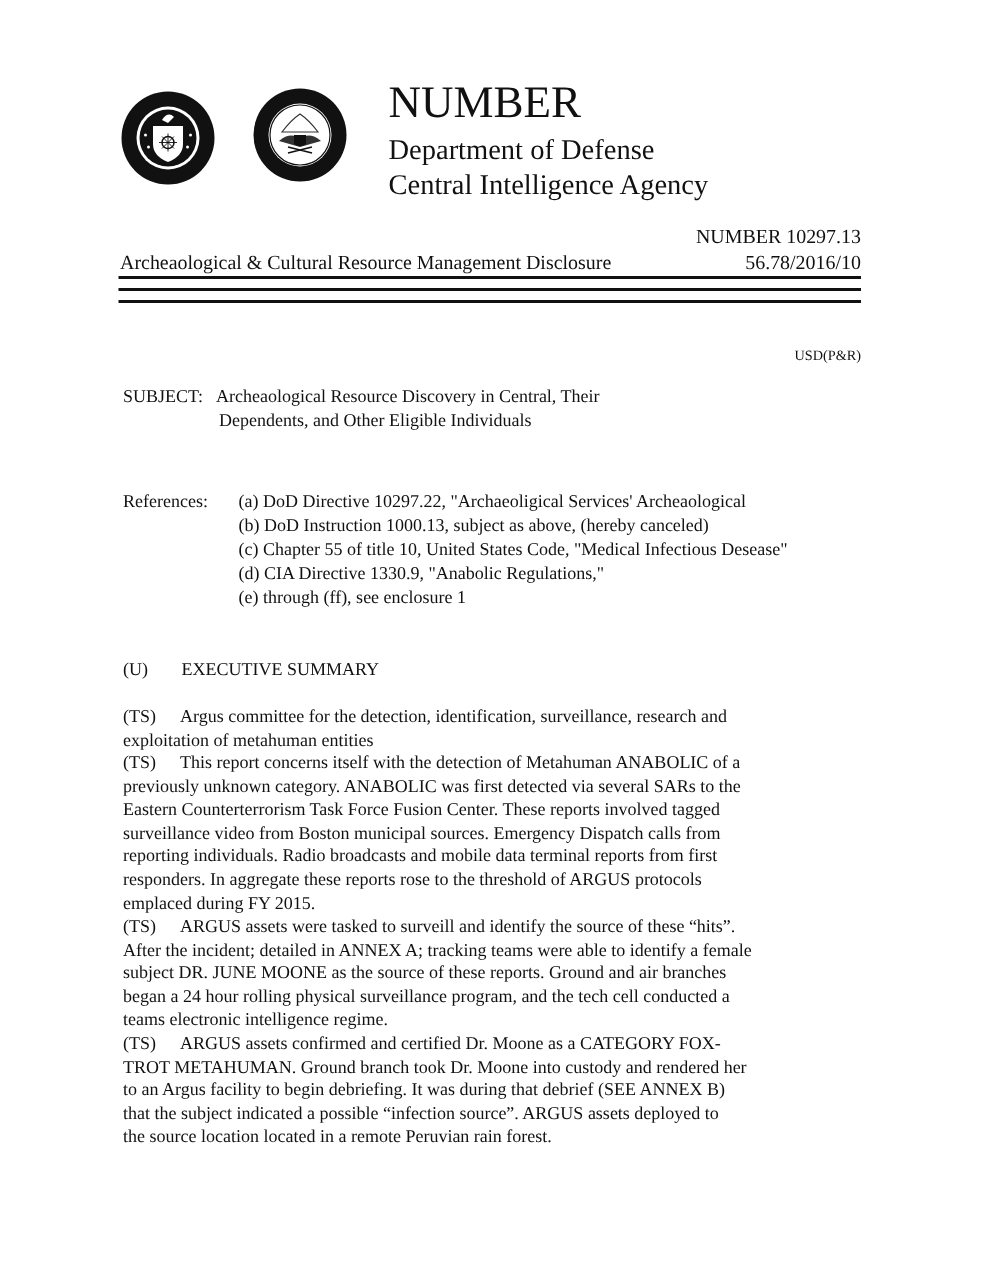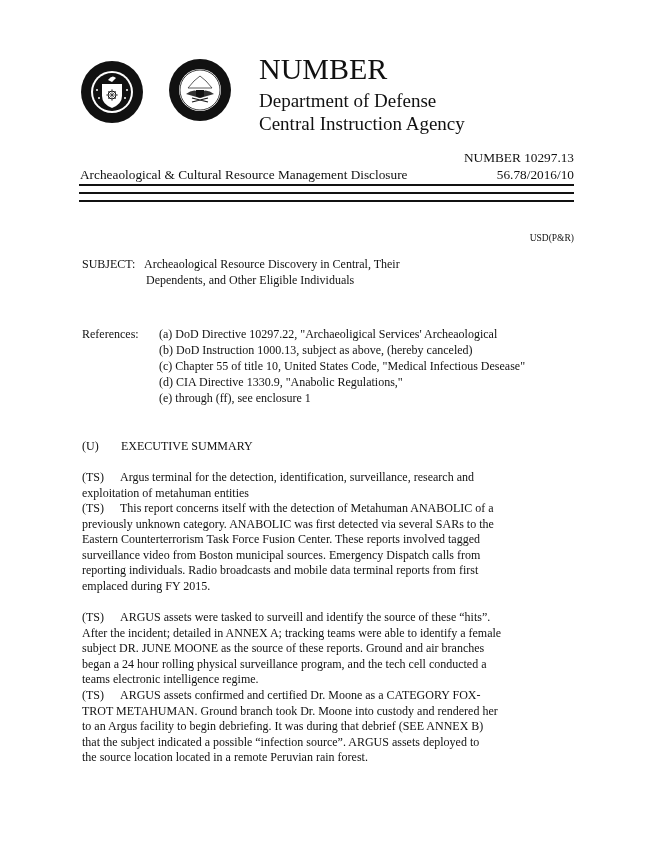--- a/index.html
+++ b/index.html
@@ -37,21 +37,21 @@
   <circle cx="32" cy="32" r="21" fill="#fff"></circle>
   <circle cx="32" cy="32" r="20" fill="none" stroke="#111" stroke-width="0.8"></circle>
   <path d="M20 30 q6 -8 12 -12 q6 4 12 12 z" fill="none" stroke="#333" stroke-width="0.8"></path>
   <path d="M18 36 q7 -6 14 -2 q7 -4 14 2 q-7 2 -14 4 q-7 -2 -14 -4 z" fill="#333"></path>
   <path d="M28 32 h8 v6 q-4 3 -8 0 z" fill="#111"></path>
   <path d="M24 44 l16 -4 M24 40 l16 4" stroke="#111" stroke-width="1.2"></path>
 </svg>
 
 <div class="abs title-report">NUMBER</div>
 <div class="abs title-line" style="top:90px;">Department of Defense</div>
-<div class="abs title-line" style="top:113px;">Central Instruction Agency</div>
+<div class="abs title-line" style="top:113px;">Central Intelligence Agency</div>
 
 <div class="abs hdr" style="right:81px;top:149px;text-align:right;">NUMBER 10297.13</div>
 <div class="abs hdr" style="left:80px;top:166px;text-align:right;">Archeaological &amp; Cultural Resource Management Disclosure</div>
 <div class="abs hdr" style="right:81px;top:166px;text-align:right;">56.78/2016/10</div>
 
 <div class="rule" style="top:184px;"></div>
 <div class="rule" style="top:192px;"></div>
 <div class="rule" style="top:200px;"></div>
 
 <div class="abs small" style="right:81px;top:210px;margin-top:23px;">USD(P&amp;R)</div>
@@ -64,30 +64,31 @@
 <div class="abs body-text" style="left:159px;top:327px;">(a) DoD Directive 10297.22, "Archaeoligical Services' Archeaological</div>
 <div class="abs body-text" style="left:159px;top:343px;">(b) DoD Instruction 1000.13, subject as above, (hereby canceled)</div>
 <div class="abs body-text" style="left:159px;top:359px;">(c) Chapter 55 of title 10, United States Code, "Medical Infectious Desease"</div>
 <div class="abs body-text" style="left:159px;top:375px;">(d) CIA Directive 1330.9, "Anabolic Regulations,"</div>
 <div class="abs body-text" style="left:159px;top:391px;">(e) through (ff), see enclosure 1</div>
 
 <div class="abs body-text" style="left:82px;top:439px;">(U)</div>
 <div class="abs body-text" style="left:121px;top:439px;">EXECUTIVE SUMMARY</div>
 
 <div class="para body-text" style="top:470px;">
-  <div><span class="tag">(TS)</span><span>Argus terminal for the detection, identification, surveillance, research and</span></div>
+  <div><span class="tag">(TS)</span><span>Argus committee for the detection, identification, surveillance, research and</span></div>
   <div>exploitation of metahuman entities</div>
 </div>
 
 <div class="para body-text" style="top:501px;">
   <div><span class="tag">(TS)</span><span>This report concerns itself with the detection of Metahuman ANABOLIC of a</span></div>
   <div>previously unknown category.  ANABOLIC was first detected via several SARs to the</div>
   <div>Eastern Counterterrorism Task Force Fusion Center.  These reports involved tagged</div>
   <div>surveillance video from Boston municipal sources.  Emergency Dispatch calls from</div>
   <div>reporting individuals.  Radio broadcasts and mobile data terminal reports from first</div>
+  <div>responders.  In aggregate these reports rose to the threshold of ARGUS protocols</div>
   <div>emplaced during FY 2015.</div>
 </div>
 
 <div class="para body-text" style="top:610px;">
   <div><span class="tag">(TS)</span><span>ARGUS assets were tasked to surveill and identify the source of these “hits”.</span></div>
   <div>After the incident; detailed in ANNEX A; tracking teams were able to identify a female</div>
   <div>subject DR. JUNE MOONE as the source of these reports.  Ground and air branches</div>
   <div>began a 24 hour rolling physical surveillance program, and the tech cell conducted a</div>
   <div>teams electronic intelligence regime.</div>
 </div>

